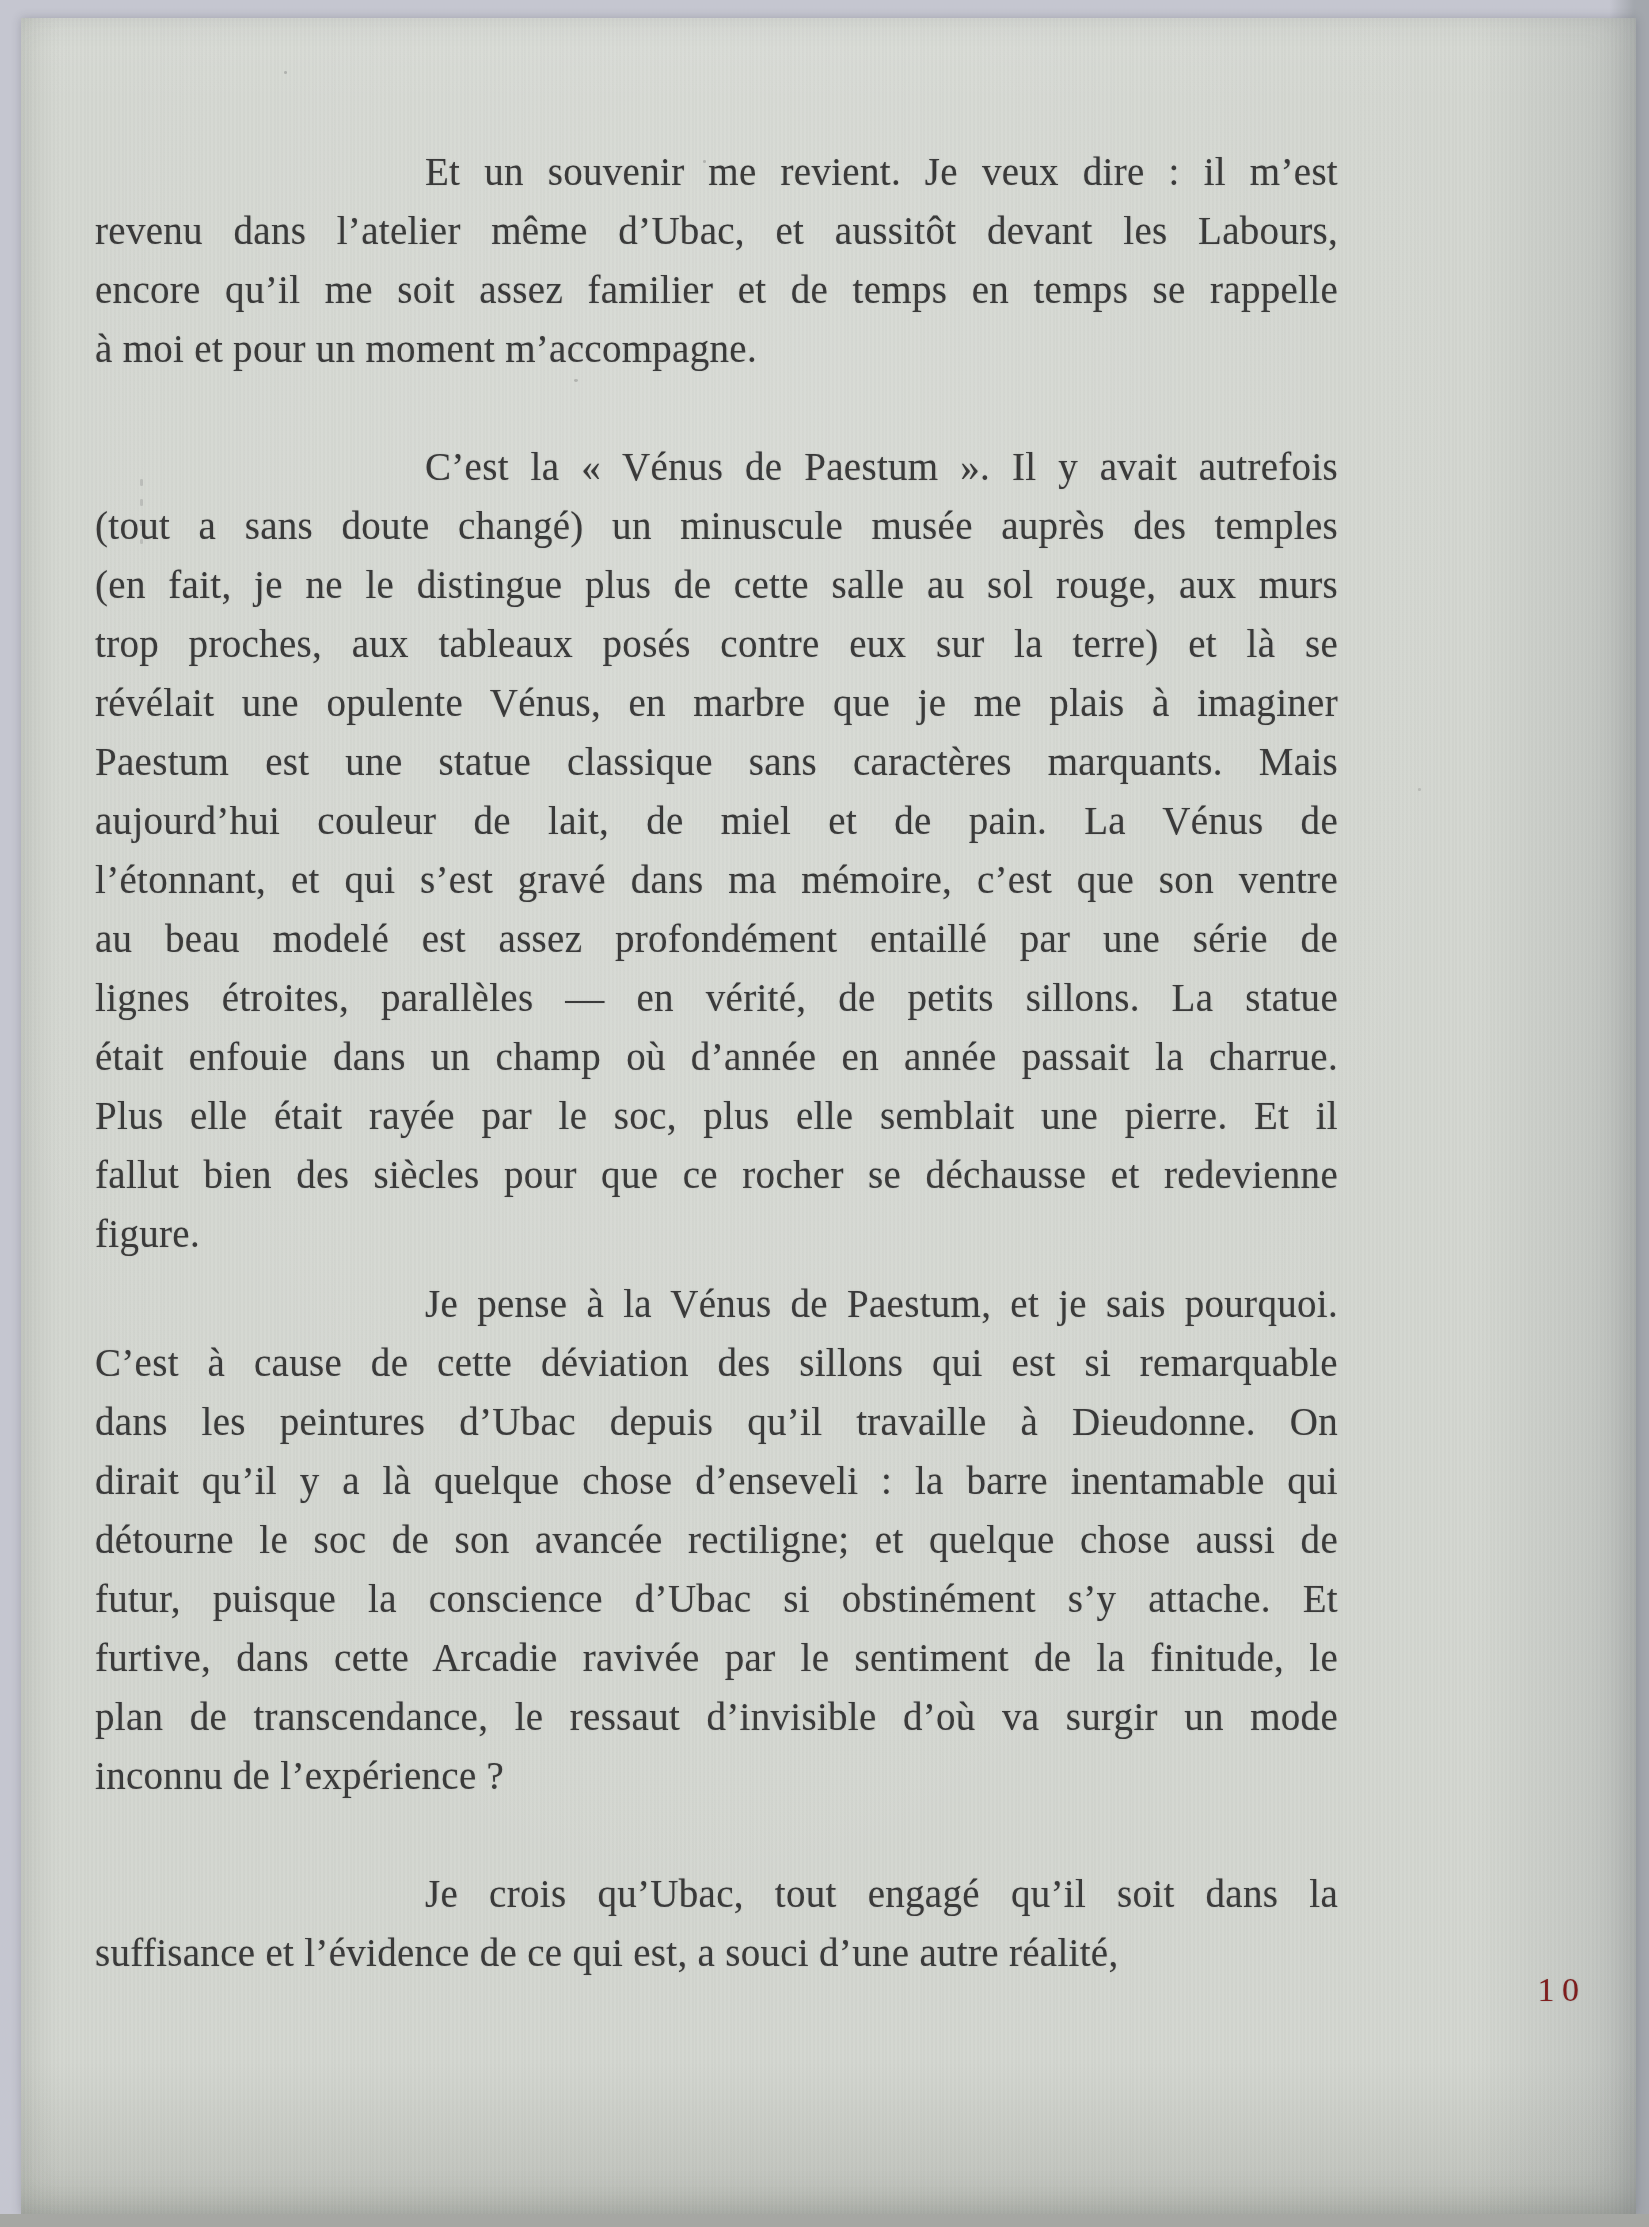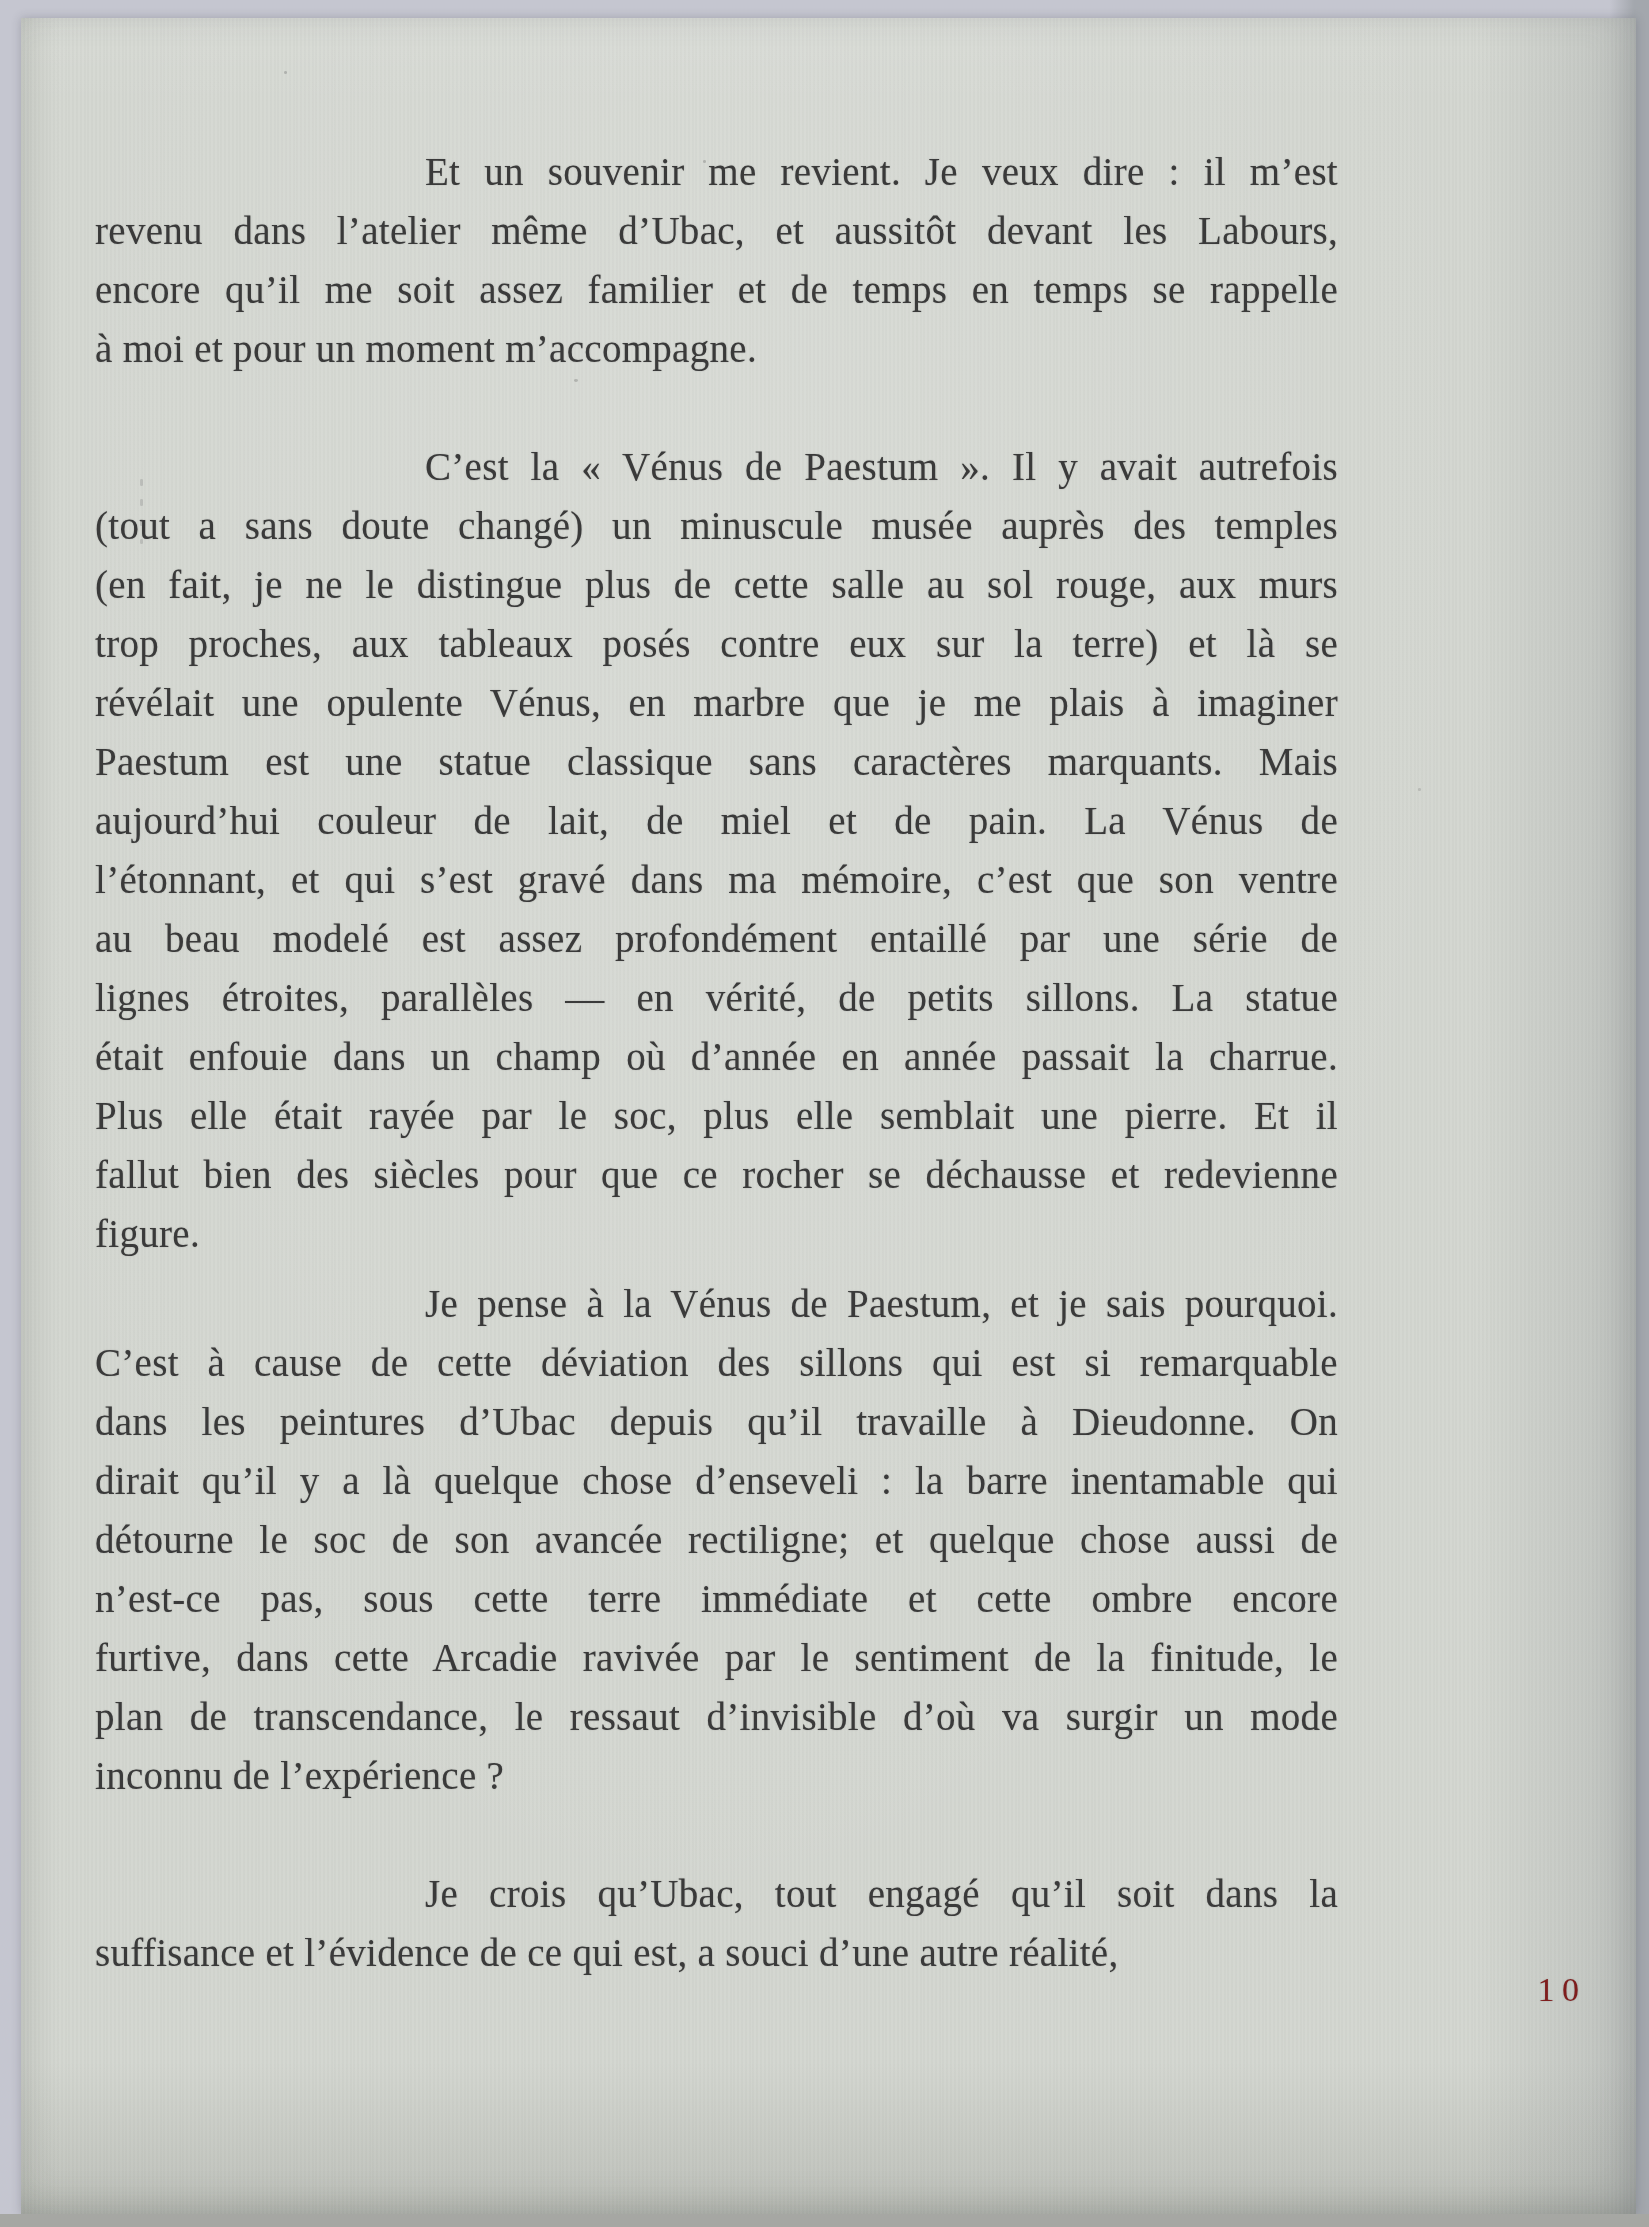--- a/index.html
+++ b/index.html
@@ -89,21 +89,21 @@
       <div class="line"><span>Plus elle était rayée par le soc, plus elle semblait une pierre. Et il</span></div>
       <div class="line"><span>fallut bien des siècles pour que ce rocher se déchausse et redevienne</span></div>
       <div class="line last"><span>figure.</span></div>
     </div>
     <div class="para gap">
       <div class="line first"><span>Je pense à la Vénus de Paestum, et je sais pourquoi.</span></div>
       <div class="line"><span>C’est à cause de cette déviation des sillons qui est si remarquable</span></div>
       <div class="line"><span>dans les peintures d’Ubac depuis qu’il travaille à Dieudonne. On</span></div>
       <div class="line"><span>dirait qu’il y a là quelque chose d’</span><span class="it">enseveli</span><span> : la barre inentamable qui</span></div>
       <div class="line"><span>détourne le soc de son avancée rectiligne; et quelque chose aussi de</span></div>
-      <div class="line"><span>n’est-ce pas, sous cette terre immédiate et cette ombre encore</span></div>
+      <div class="line"><span class="it">futur,</span><span> puisque la conscience d’Ubac si obstinément s’y attache. Et</span></div>
       <div class="line"><span>furtive, dans cette Arcadie ravivée par le sentiment de la finitude, le</span></div>
       <div class="line"><span>plan de transcendance, le ressaut d’invisible d’où va surgir un mode</span></div>
       <div class="line last"><span>inconnu de l’expérience ?</span></div>
     </div>
     <div class="para">
       <div class="line first"><span>Je crois qu’Ubac, tout engagé qu’il soit dans la</span></div>
       <div class="line last"><span>suffisance et l’évidence de ce qui est, a souci d’une autre réalité,</span></div>
     </div>
   </div>
 

